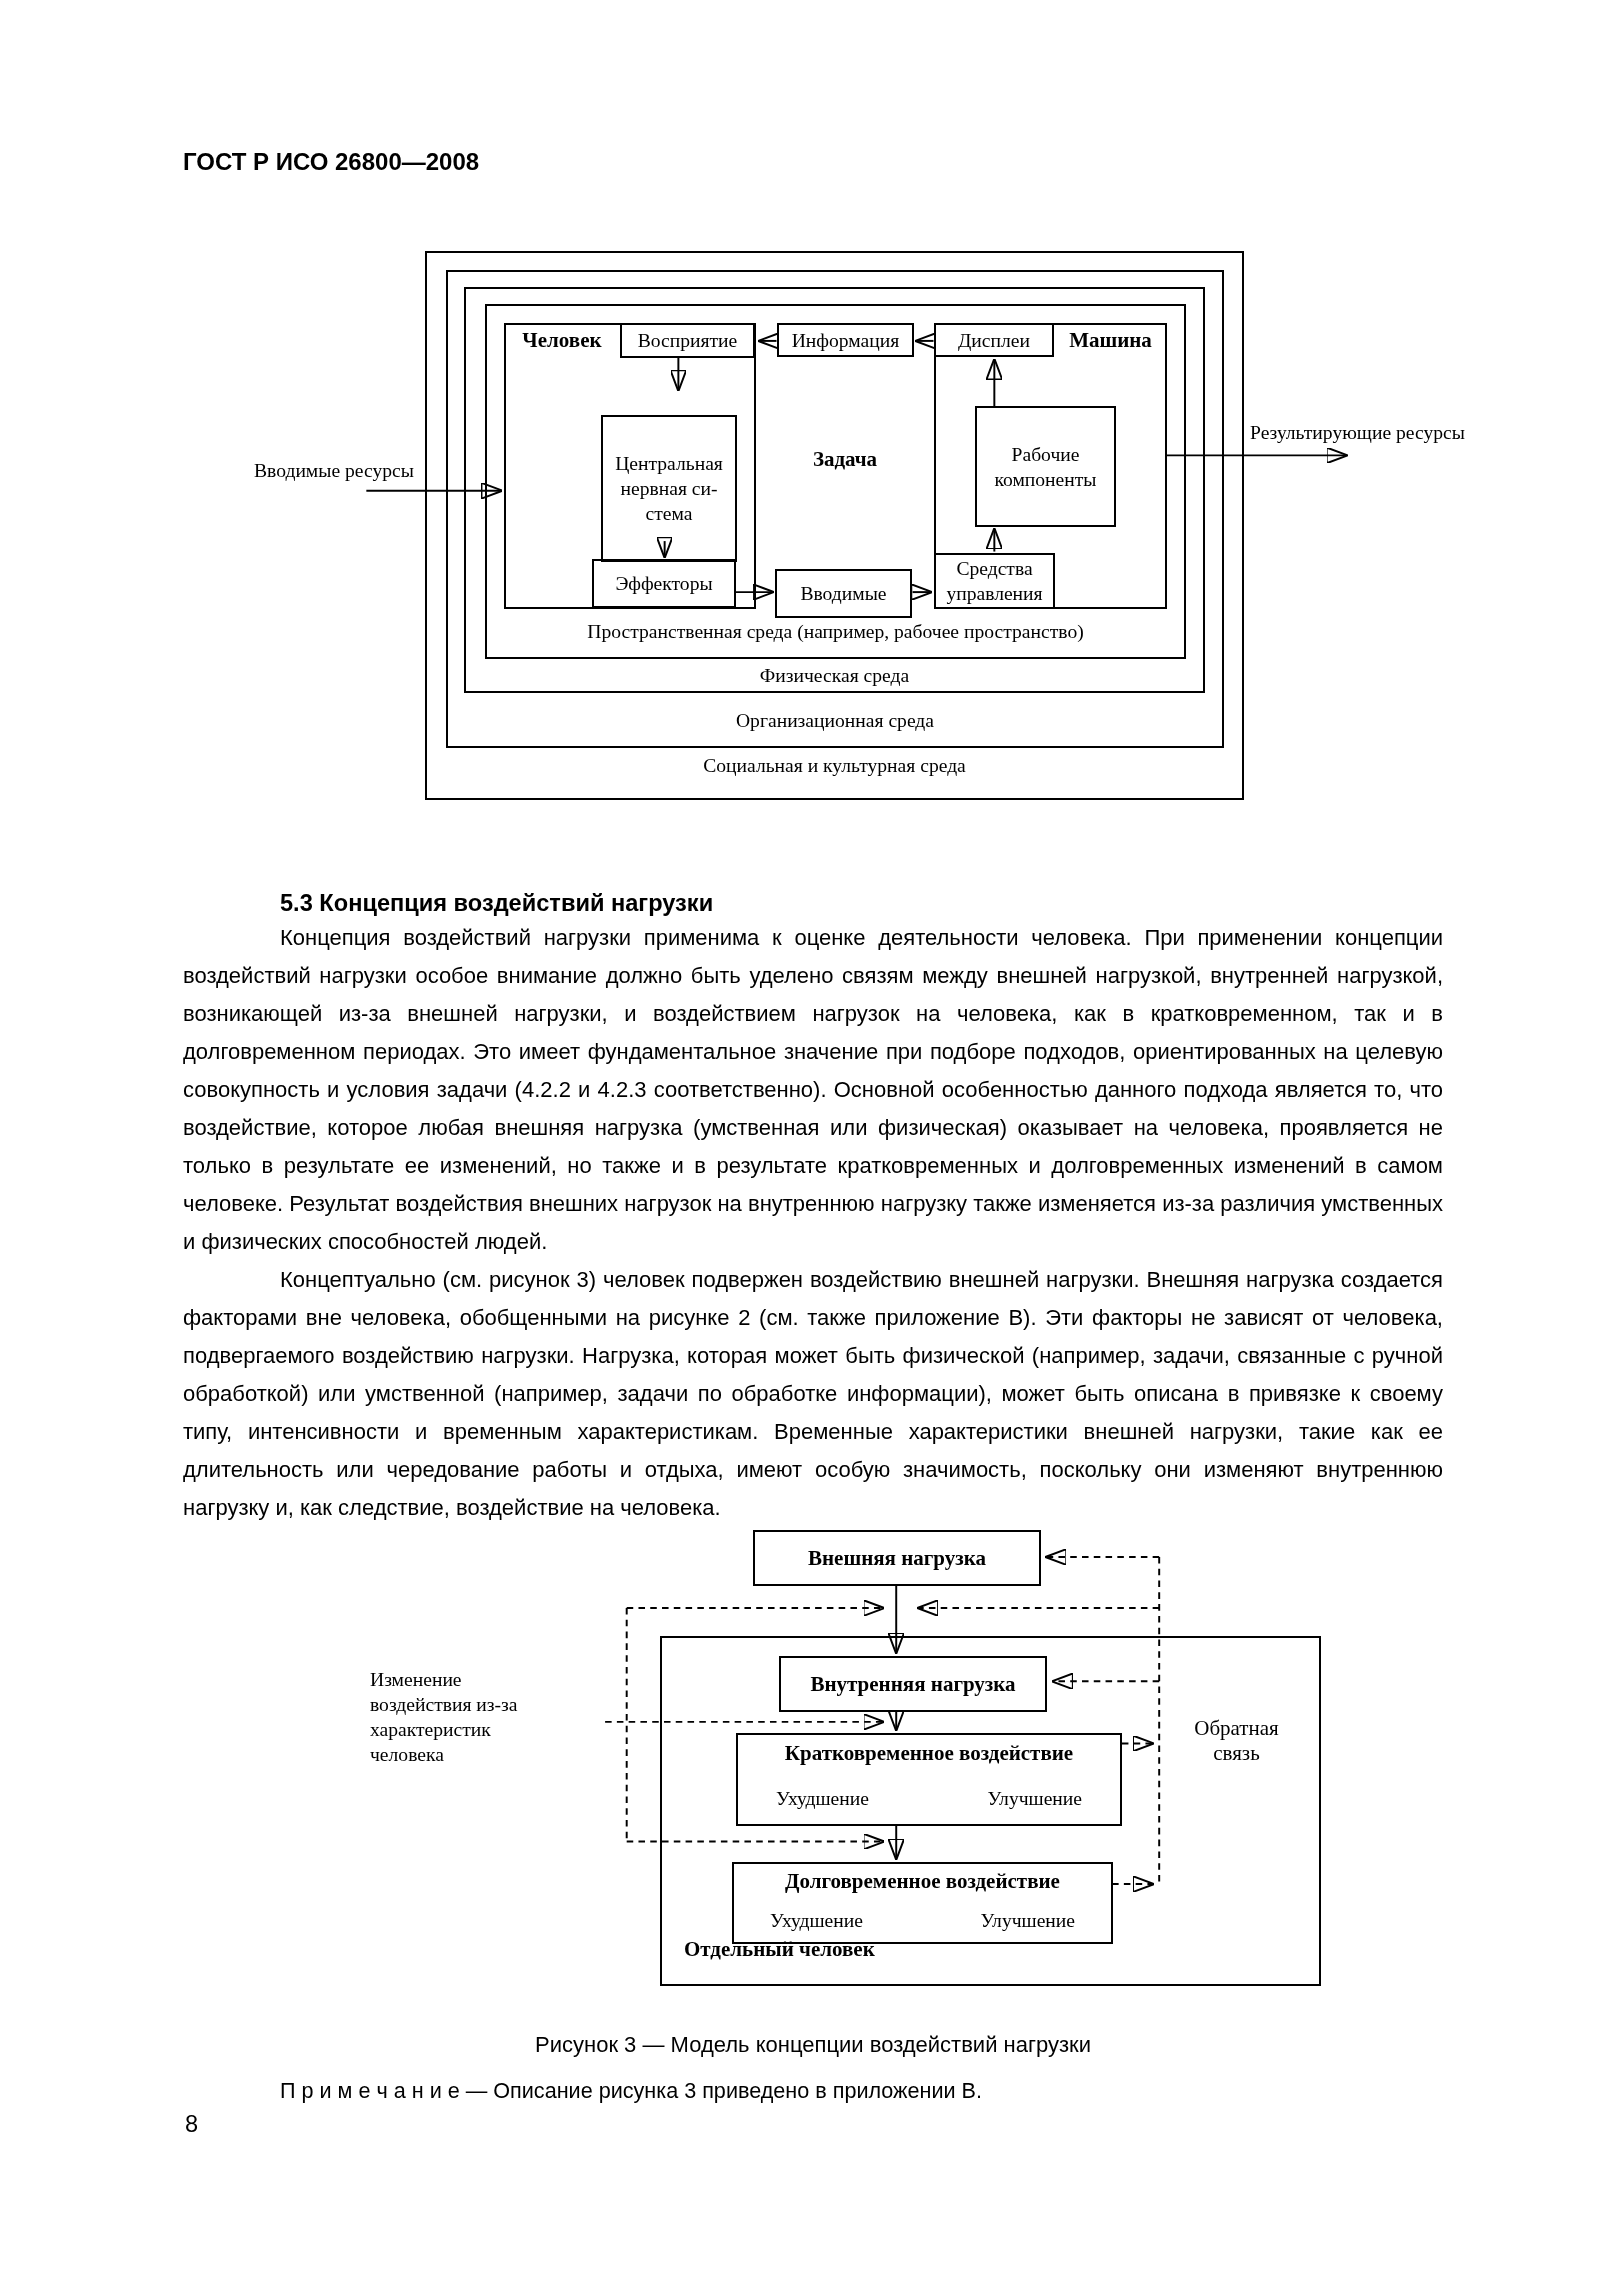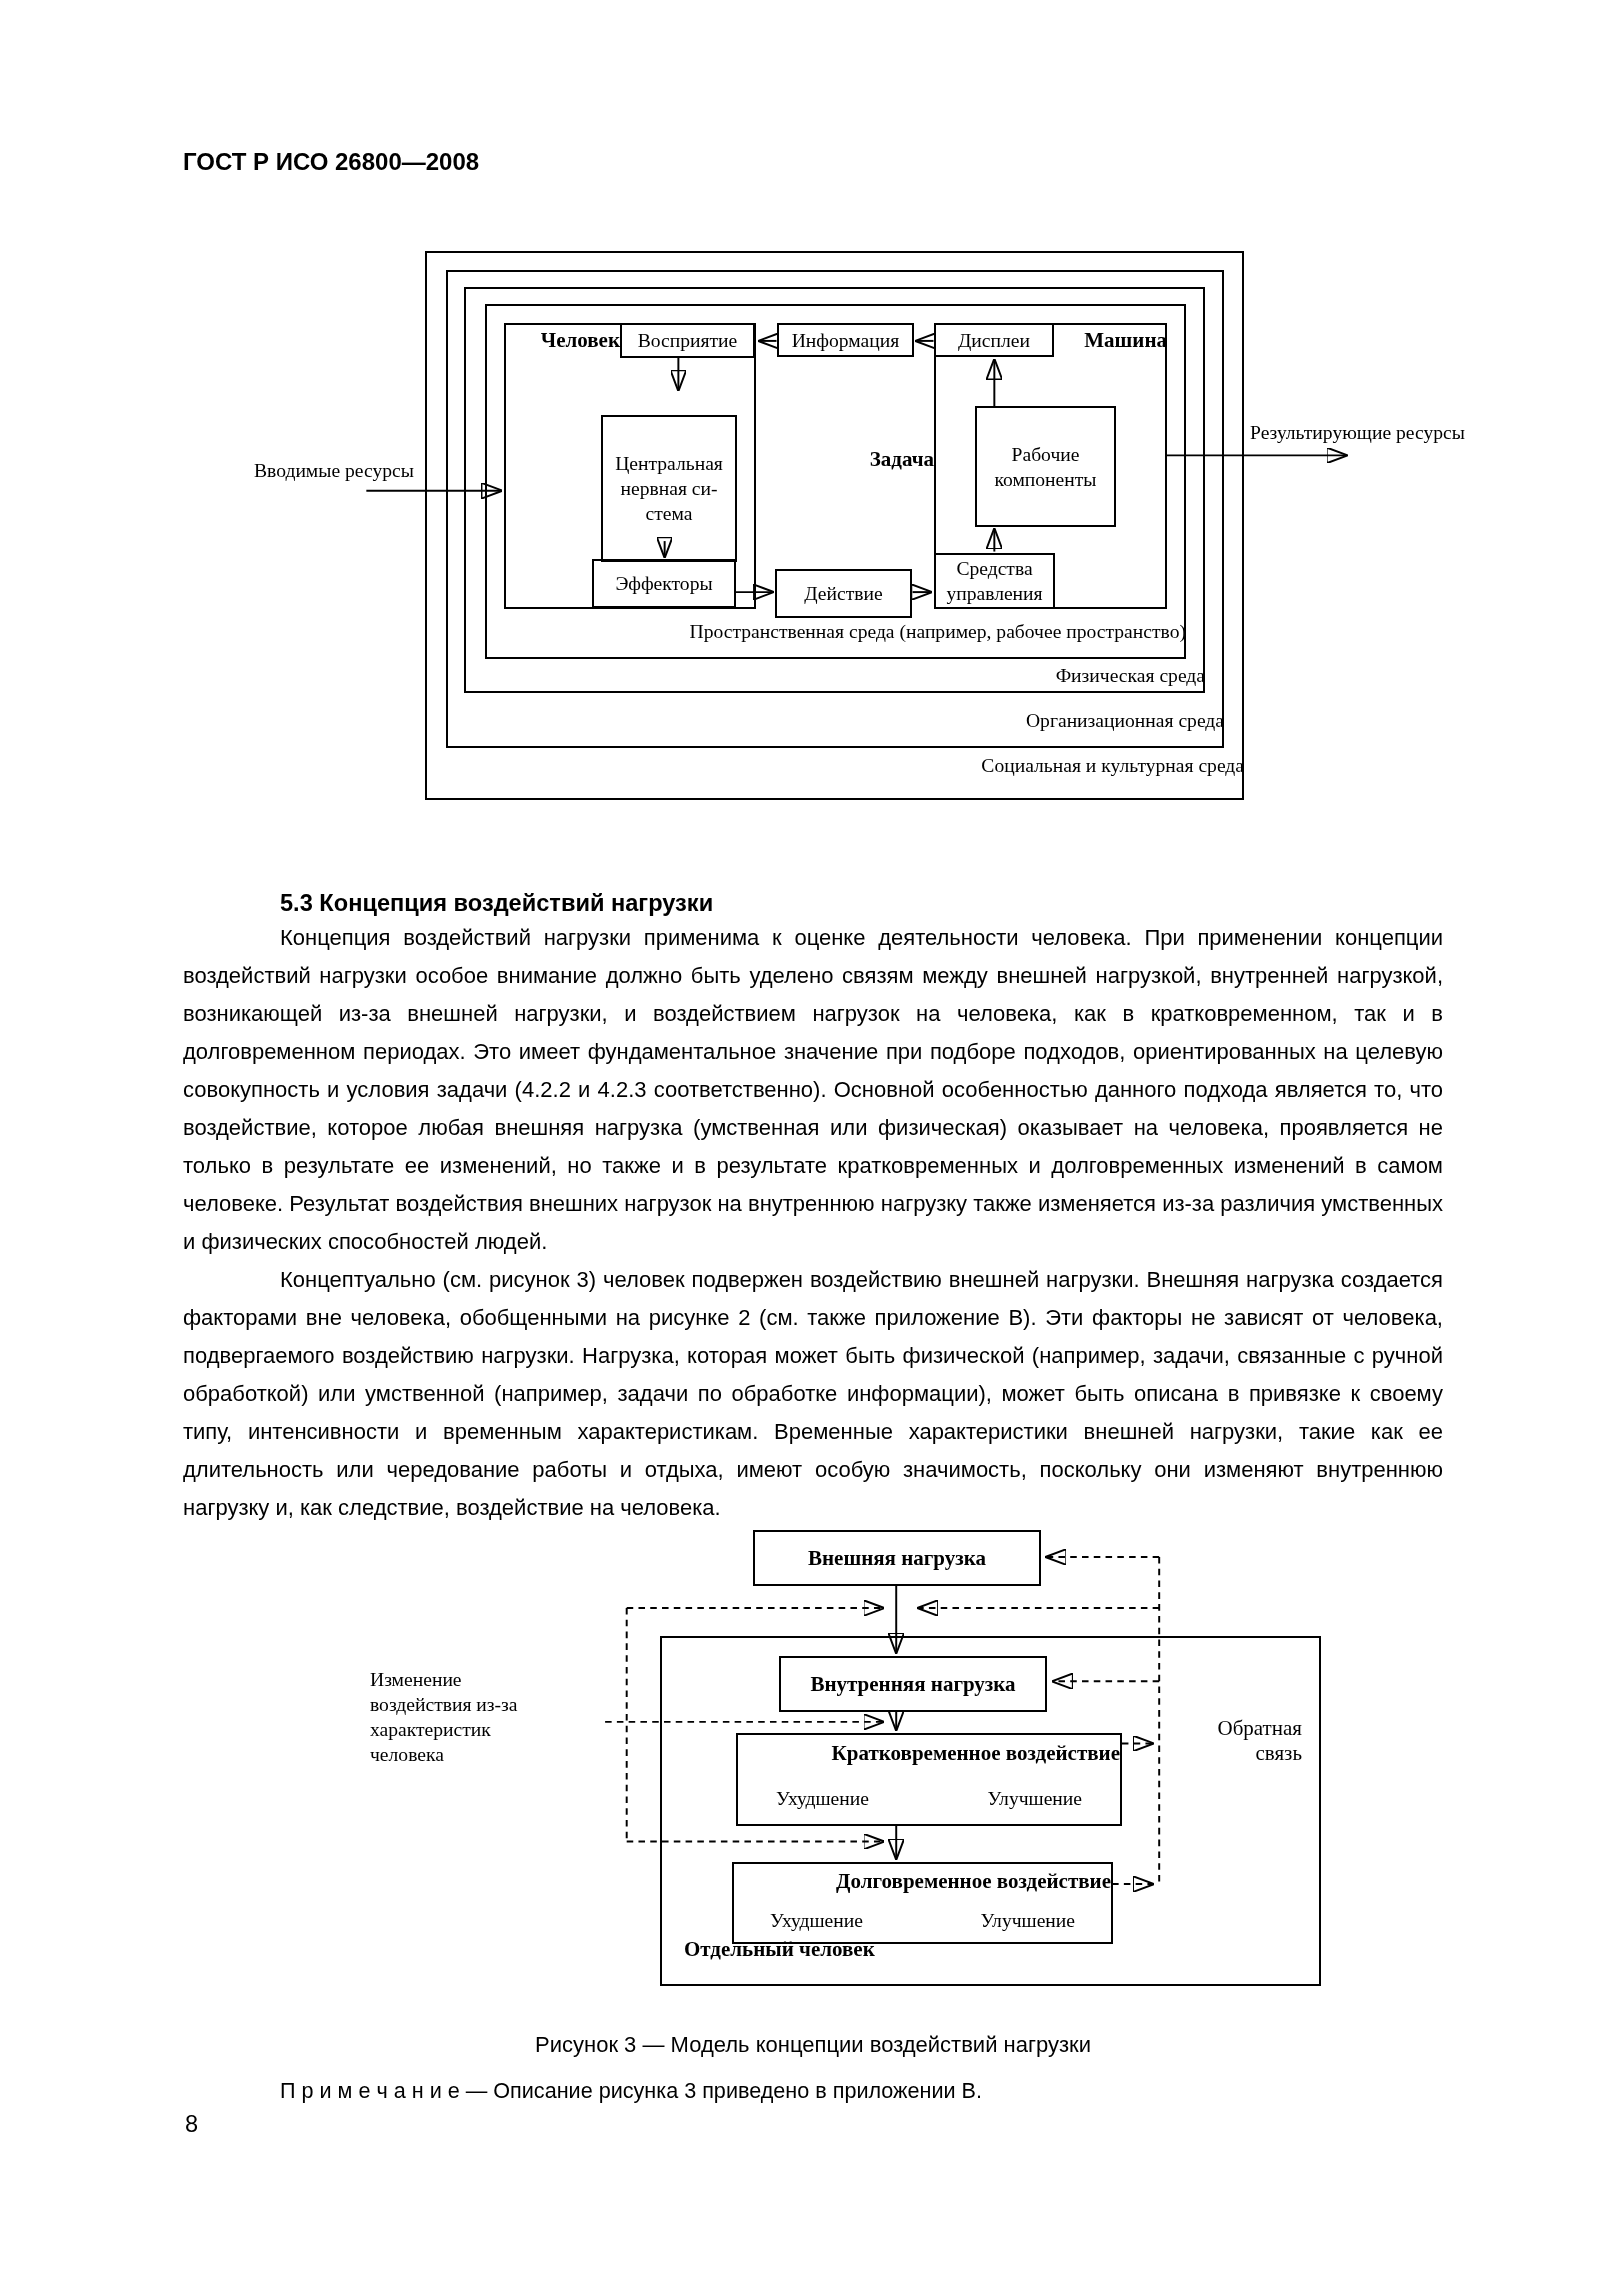--- a/index.html
+++ b/index.html
@@ -2,21 +2,21 @@
 <html style="font-size:10.5px"><head>
 <meta charset="utf-8">
 <style>
   html,body{margin:0;padding:0;background:#888;}
   .page{position:relative;width:1623px;height:2295px;background:#ffffff;margin:0 auto;overflow:hidden;
         font-family:"Liberation Sans",sans-serif;color:#000;}
   .abs{position:absolute;}
   .box{position:absolute;border:2px solid #000;box-sizing:border-box;background:transparent;}
   .slbl{position:absolute;font-family:"Liberation Serif",serif;font-size:19.6px;line-height:25px;}
   .slbl-b{position:absolute;font-family:"Liberation Serif",serif;font-weight:bold;font-size:21px;line-height:26px;}
-  .ctr{text-align:right;}
+  .ctr{text-align:center;}
   .flexc{display:flex;align-items:center;justify-content:center;text-align:center;}
   .ml{white-space:pre-line;}
   .hdr{font-weight:bold;font-size:24px;}
   .h53{font-weight:bold;font-size:23.6px;}
   .body-text{font-size:22px;line-height:38px;text-align:justify;}
   .body-text p{margin:0;text-indent:97px;}
   .caption{font-size:22px;text-align:center;}
   .note{font-size:21.6px;}
   .pgnum{font-size:23.6px;}
   svg.overlay{position:absolute;left:0;top:0;pointer-events:none;}
@@ -50,21 +50,21 @@
 
     <div class="box flexc slbl ml" style="left:601px;top:415px;width:136px;height:147px;">Центральная
 нервная си-
 стема</div>
     <div class="box flexc slbl ml" style="left:975px;top:406px;width:141px;height:121px;">Рабочие
 компоненты</div>
 
     <div class="slbl-b ctr" style="left:756px;top:446px;width:178px;">Задача</div>
 
     <div class="box flexc slbl" style="left:592px;top:559px;width:144px;height:49px;">Эффекторы</div>
-    <div class="box flexc slbl" style="left:775px;top:569px;width:137px;height:49px;">Действие</div>
+    <div class="box flexc slbl" style="left:775px;top:569px;width:137px;height:49px;">Вводимые</div>
     <div class="box flexc slbl ml" style="left:934px;top:553px;width:121px;height:56px;">Средства
 управления</div>
 
     <div class="slbl ctr" style="left:485px;top:619px;width:701px;">Пространственная среда (например, рабочее пространство)</div>
     <div class="slbl ctr" style="left:464px;top:663px;width:741px;">Физическая среда</div>
     <div class="slbl ctr" style="left:446px;top:708px;width:778px;">Организационная среда</div>
     <div class="slbl ctr" style="left:425px;top:753px;width:819px;">Социальная и культурная среда</div>
 
     <div class="slbl" style="left:254px;top:458px;white-space:nowrap;">Вводимые ресурсы</div>
     <div class="slbl" style="left:1250px;top:420px;white-space:nowrap;">Результирующие ресурсы</div>

